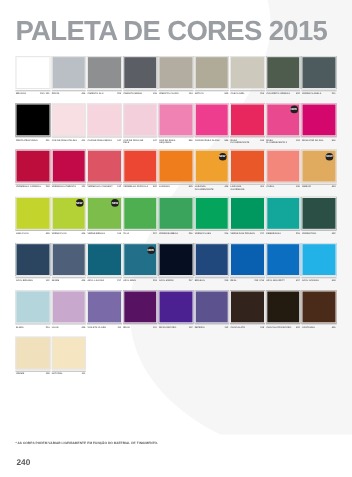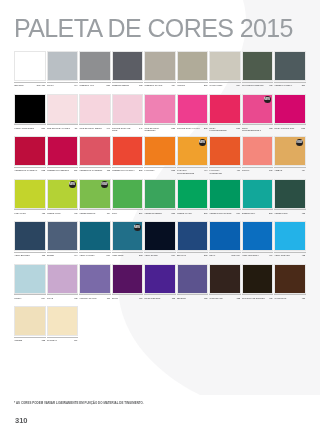--- a/index.html
+++ b/index.html
@@ -13,21 +13,21 @@
   .page { position:relative; width:320px; height:434px; background:#fff; }
 
   
   .swoosh {
     position:absolute; left:0; top:0; width:320px; height:434px;
     overflow:hidden; pointer-events:none; z-index:0;
   }
 
   .title {
     position:absolute; left:14px; top:14px;
-    font-size:25px; font-weight:normal;
+    font-size:25px; font-weight:bold;
     letter-spacing:-0.6px;
     color:#9a9ea2;
     z-index:3;
     white-space:nowrap;
   }
 
   .grid {
     position:absolute; left:14px; top:51px;
     width:294px;
     z-index:2;
@@ -559,15 +559,15 @@
           <div class="sw"></div>
           <div class="lbl">
             <span class="nm"></span>
             <span class="cd"></span>
           </div>
         </div>
       </div>
     </div>
 
   <div class="footnote">* AS CORES PODEM VARIAR LIGEIRAMENTE EM FUNÇÃO DO MATERIAL DE TINGIMENTO.</div>
-  <div class="pagenum">310</div>
+  <div class="pagenum">240</div>
 
 </div>
 
 </body></html>

